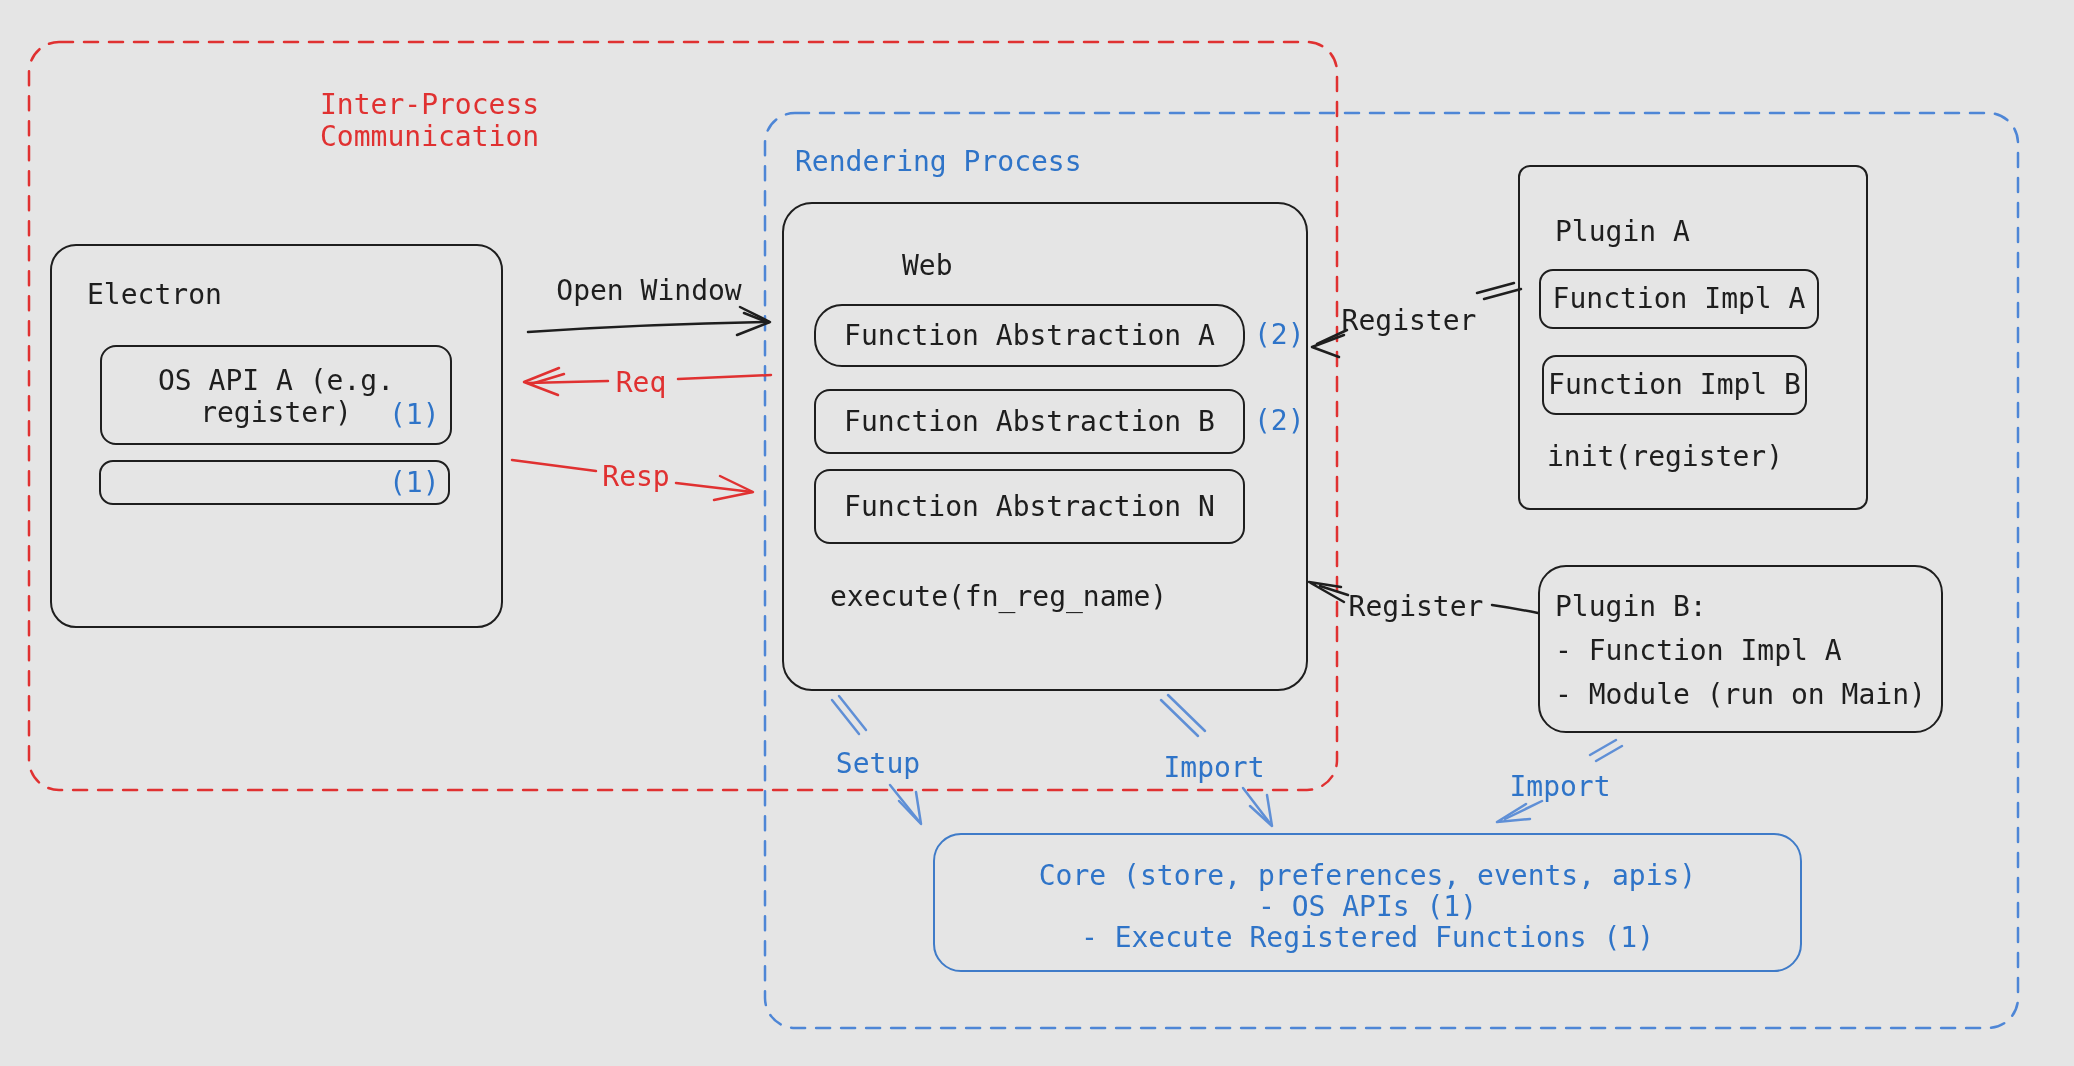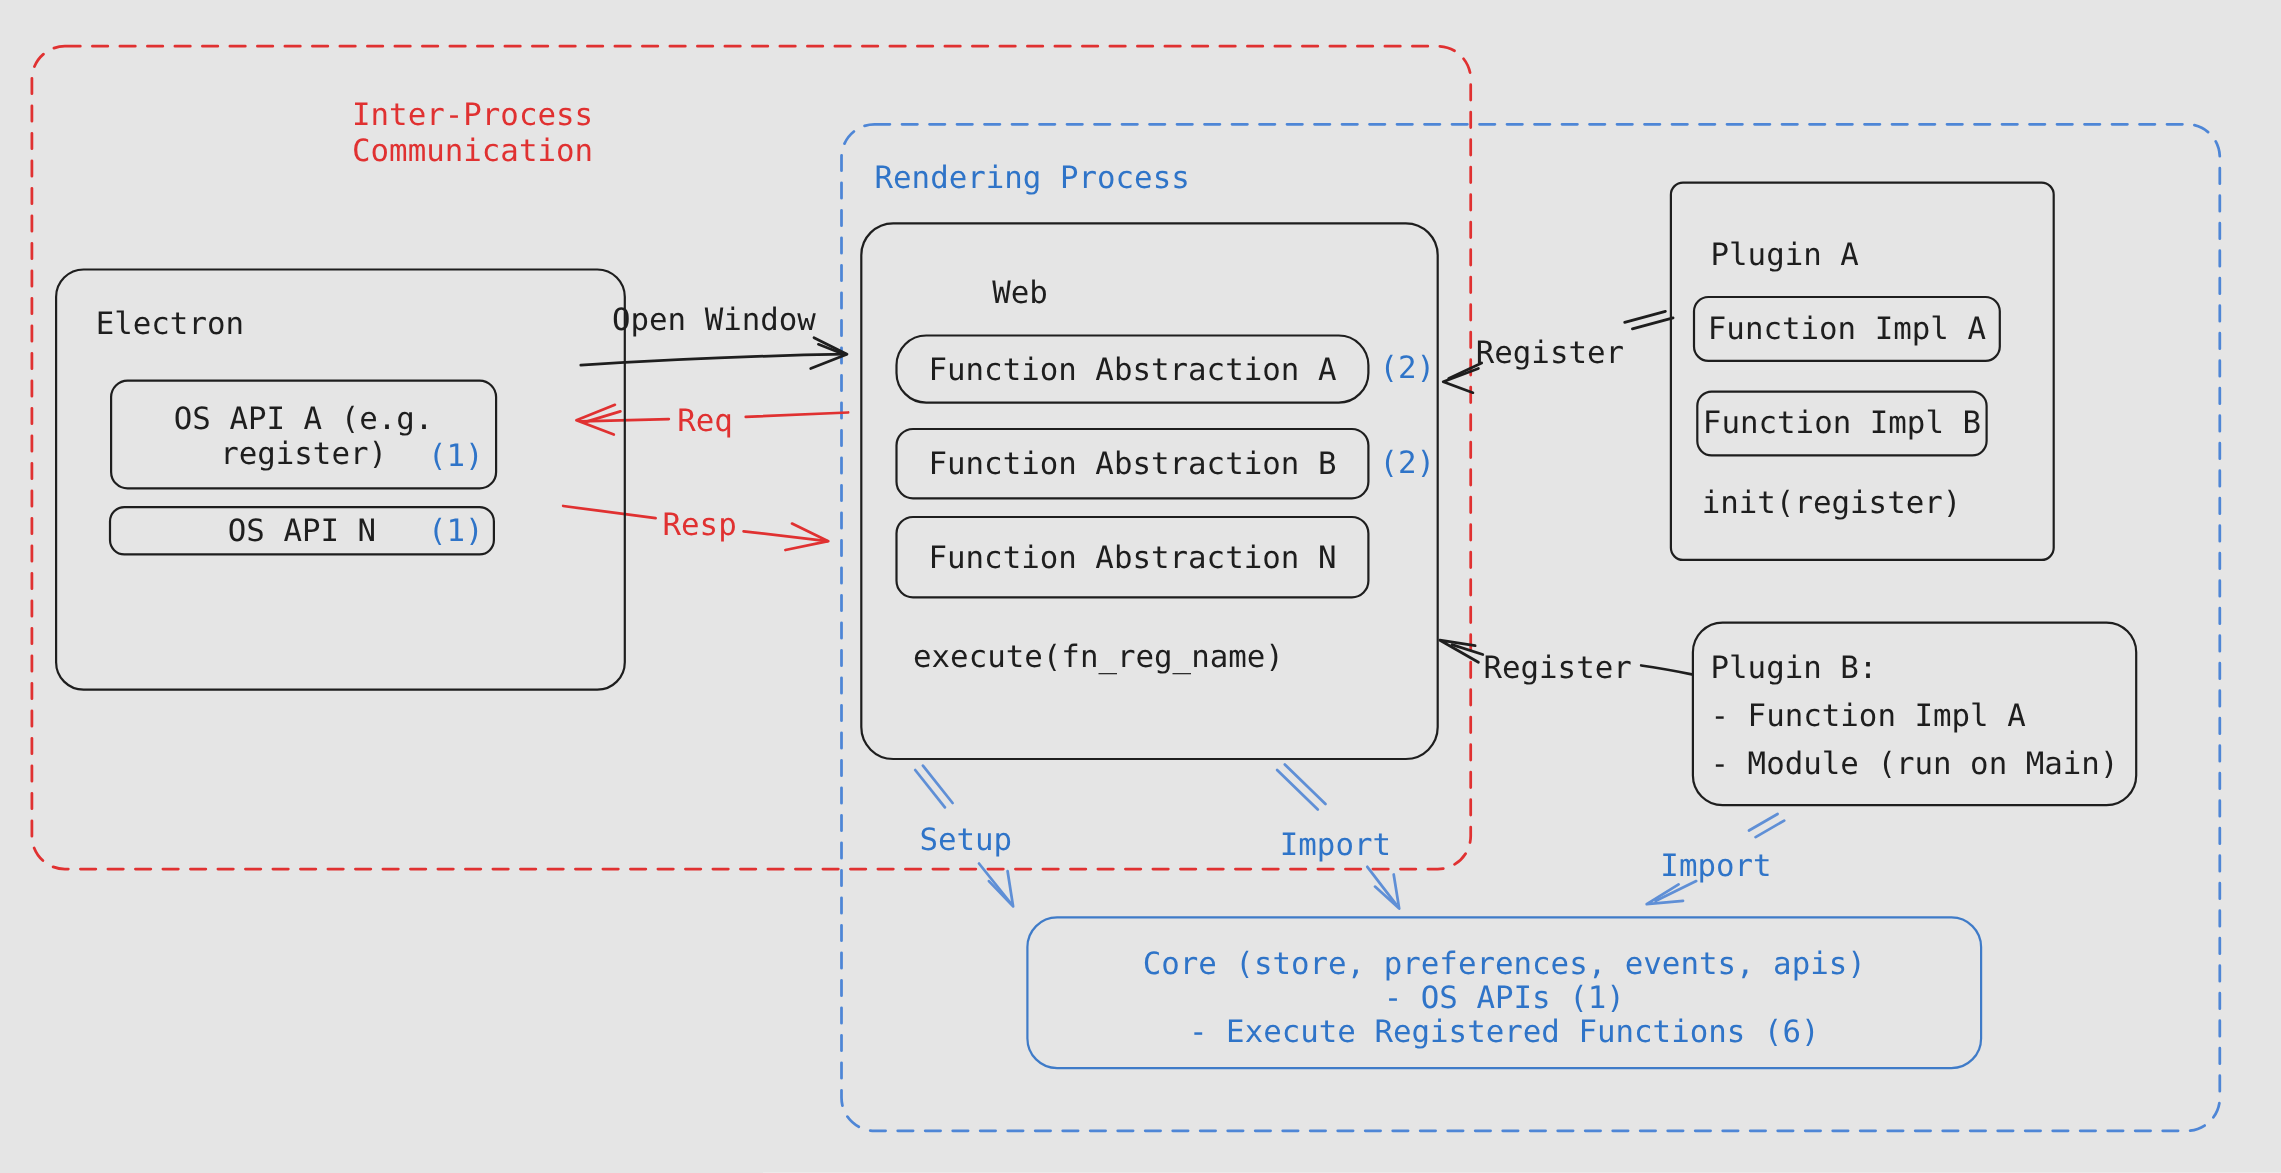--- a/index.html
+++ b/index.html
@@ -86,29 +86,28 @@
       <path class="s-blue" d="M1616 740 L1590 755"></path>
       <path class="s-blue" d="M1542 801 L1505 819"></path>
       <path class="s-blue" d="M1526 804 L1497 822 L1530 819"></path>
     </g>
   </svg>
 
   <div class="lbl red-t multiline" style="left:320px;top:89px;">Inter-Process
 Communication</div>
   <div class="lbl blue-t" style="left:795px;top:147px;">Rendering Process</div>
 
-  <div class="box" style="left:50px;top:244px;width:519px;height:384px;border-radius:26px;">
+  <div class="box" style="left:50px;top:244px;width:453px;height:384px;border-radius:26px;">
     <div class="lbl" style="left:35px;top:34px;">Electron</div>
     <div class="box" style="left:48px;top:99px;width:352px;height:100px;border-radius:16px;border-width:2px;">
       <div class="lbl multiline" style="left:0;top:18px;width:100%;text-align:center;position:absolute;"><span>OS API A (e.g.</span>
 <span>register)</span></div>
       <div class="badge" style="left:287px;top:54px;">(1)</div>
     </div>
     <div class="box" style="left:47px;top:214px;width:351px;height:45px;border-radius:14px;border-width:2px;">
-      <div class="lbl" style="left:0;top:6px;width:100%;text-align:center;">OS API N</div>
       <div class="badge" style="left:288px;top:7px;">(1)</div>
     </div>
   </div>
 
   <div class="box" style="left:782px;top:202px;width:526px;height:489px;border-radius:30px;">
     <div class="lbl" style="left:118px;top:47px;">Web</div>
     <div class="box flex-center" style="left:30px;top:100px;width:431px;height:63px;border-radius:28px;border-width:2px;">
       <span class="lbl" style="position:static;">Function Abstraction A</span>
     </div>
     <div class="badge" style="left:470px;top:117px;">(2)</div>
@@ -135,21 +134,21 @@
 
   <div class="box" style="left:1538px;top:565px;width:405px;height:168px;border-radius:28px;">
     <div class="lbl" style="left:15px;top:18px;line-height:44px;"><span>Plugin B:</span>
 <span>- Function Impl A</span>
 <span>- Module (run on Main)</span></div>
   </div>
 
   <div class="box" style="left:933px;top:833px;width:869px;height:139px;border-radius:28px;border-color:var(--c-core-border);border-width:2.5px;">
     <div class="lbl blue-t" style="left:0;top:25px;width:100%;text-align:center;line-height:31px;"><span>Core (store, preferences, events, apis)</span>
 <span>- OS APIs (1)</span>
-<span>- Execute Registered Functions (6)</span></div>
+<span>- Execute Registered Functions (1)</span></div>
   </div>
 
   <div class="lbl center-anchor" style="left:649px;top:291px;">Open Window</div>
   <div class="lbl center-anchor red-t" style="left:641px;top:383px;">Req</div>
   <div class="lbl center-anchor red-t" style="left:636px;top:477px;">Resp</div>
   <div class="lbl center-anchor" style="left:1409px;top:321px;">Register</div>
   <div class="lbl center-anchor" style="left:1416px;top:607px;">Register</div>
   <div class="lbl center-anchor blue-t" style="left:878px;top:764px;">Setup</div>
   <div class="lbl center-anchor blue-t" style="left:1214px;top:768px;">Import</div>
   <div class="lbl center-anchor blue-t" style="left:1560px;top:787px;">Import</div>

